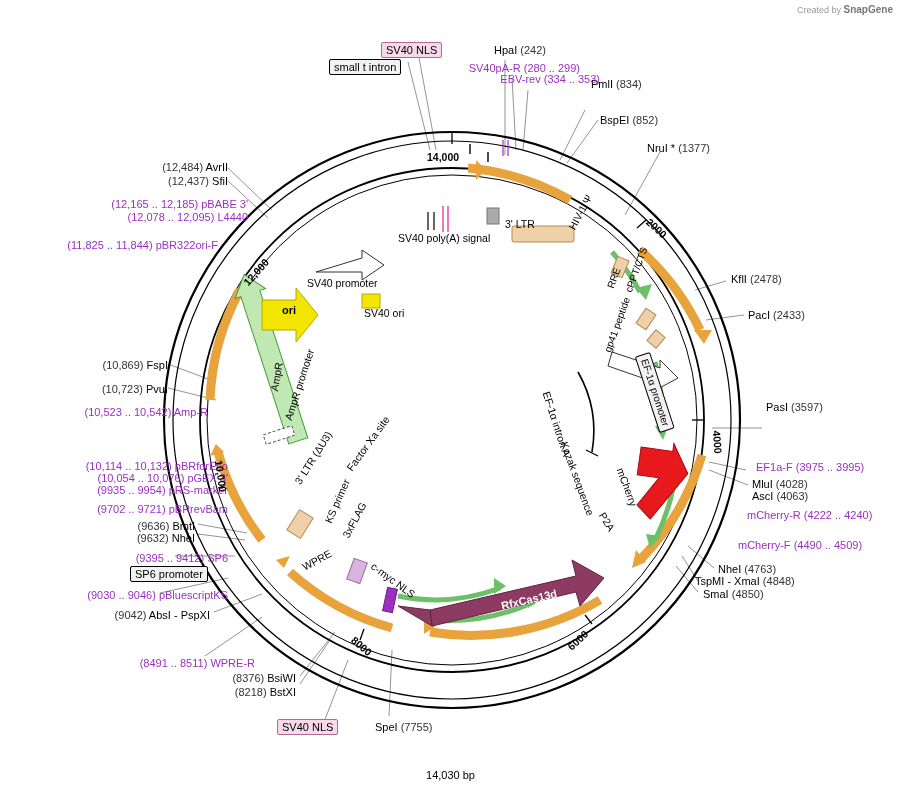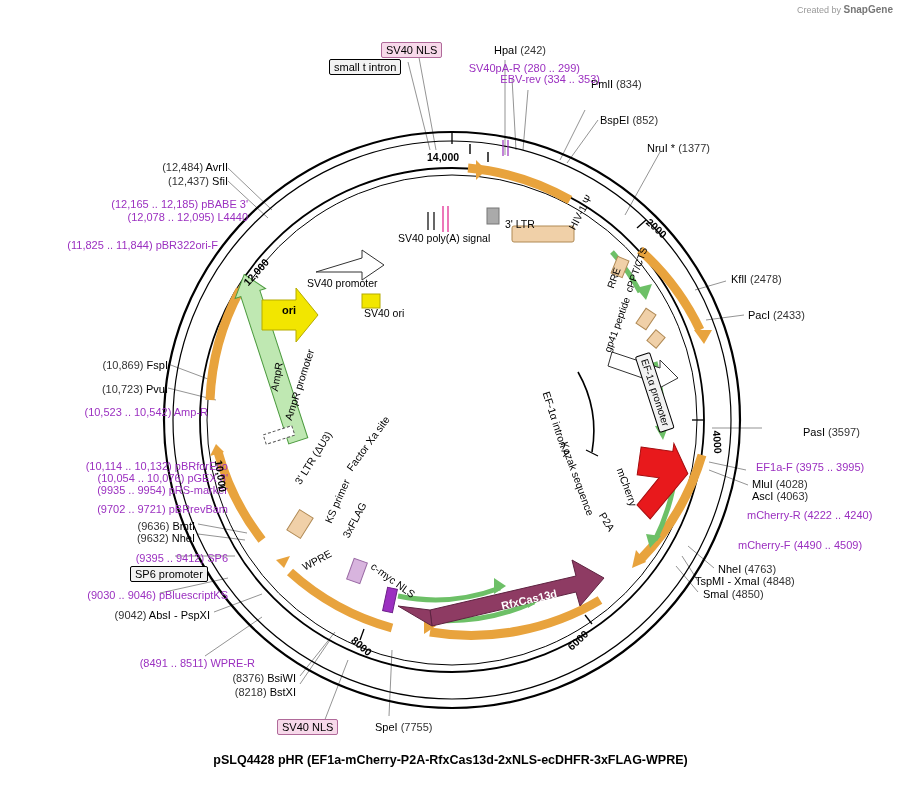--- a/index.html
+++ b/index.html
@@ -229,21 +229,21 @@
     <span style="color:#333">(1377)</span>
   </div>
   <div class="lbl" style="left:731px;top:273px;">
     <span class="bold">KflI</span>
     <span style="color:#333">(2478)</span>
   </div>
   <div class="lbl" style="left:748px;top:309px;">
     <span class="bold">PacI</span>
     <span style="color:#333">(2433)</span>
   </div>
-  <div class="lbl" style="left:766px;top:426px;margin-left:37px;">
+  <div class="lbl" style="left:766px;top:401px;">
     <span class="bold">PasI</span>
     <span style="color:#333">(3597)</span>
   </div>
   <div class="lbl" style="left:752px;top:478px;">
     <span class="bold">MluI</span>
     <span style="color:#333">(4028)</span>
   </div>
   <div class="lbl" style="left:752px;top:490px;">
     <span class="bold">AscI</span>
     <span style="color:#333">(4063)</span>
@@ -396,14 +396,14 @@
   <div class="lbl" style="left:300px;top:562px;font-size:10.5px;transform:rotate(-28deg);transform-origin:left top;">WPRE</div>
   <div class="lbl" style="left:322px;top:520px;font-size:10.5px;transform:rotate(-66deg);transform-origin:left top;">KS primer</div>
   <div class="lbl" style="left:292px;top:480px;font-size:10.5px;transform:rotate(-58deg);transform-origin:left top;">3' LTR (ΔU3)</div>
   <div class="lbl" style="left:344px;top:466px;font-size:10.5px;transform:rotate(-54deg);transform-origin:left top;">Factor Xa site</div>
   <div class="lbl" style="left:282px;top:418px;font-size:10.5px;transform:rotate(-72deg);transform-origin:left top;">AmpR promoter</div>
   <div class="lbl" style="left:268px;top:390px;font-size:10.5px;transform:rotate(-80deg);transform-origin:left top;">AmpR</div>
   <div class="lbl bold" style="left:282px;top:304px;font-size:11px;">ori</div>
   <div class="lbl" style="left:307px;top:277px;font-size:10.5px;">SV40 promoter</div>
   <div class="lbl" style="left:364px;top:307px;font-size:10.5px;">SV40 ori</div>
 
-  <div id="title">pSLQ4428 pHR (EF1a-mCherry-P2A-RfxCas13d-2xNLS-ecDHFR-3xFLAG-WPRE)</div>
+  <div id="subtitle">14,030 bp</div>
 </div>
 
 </body></html>

